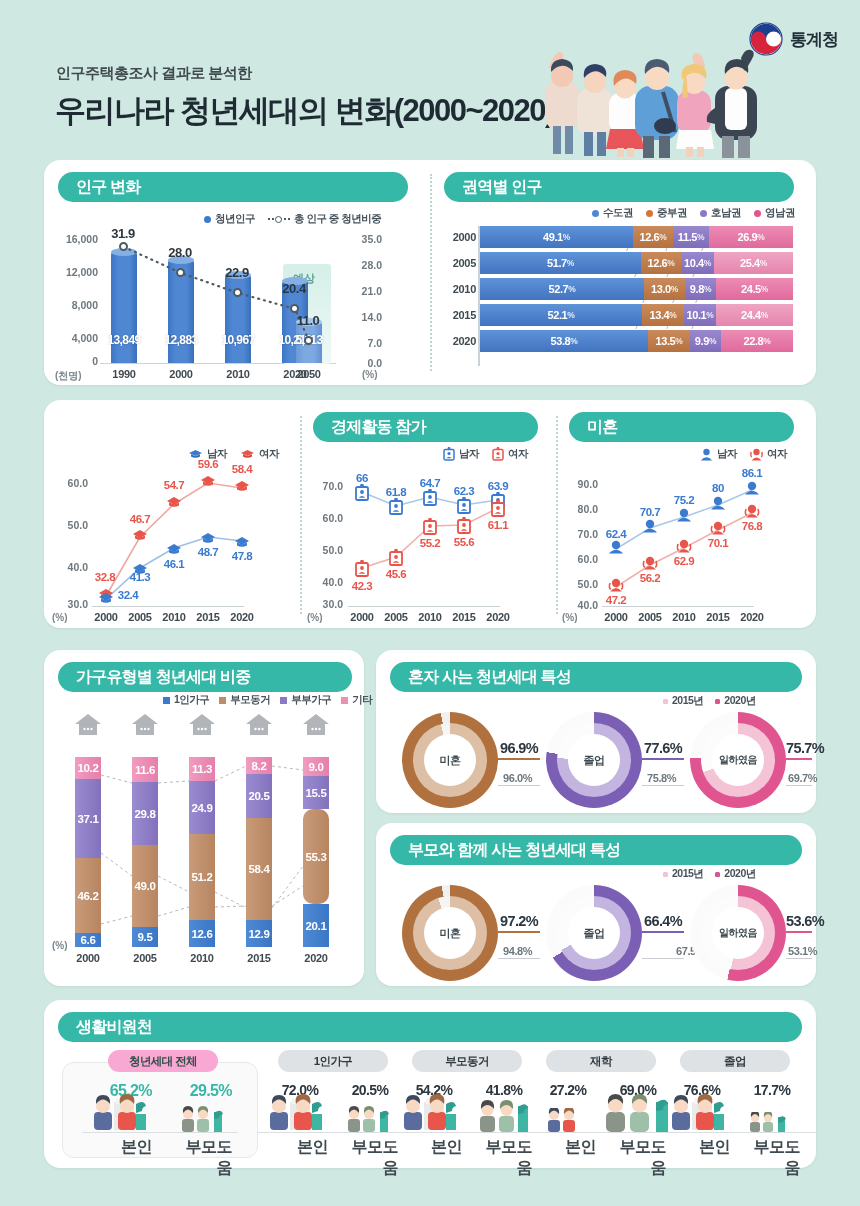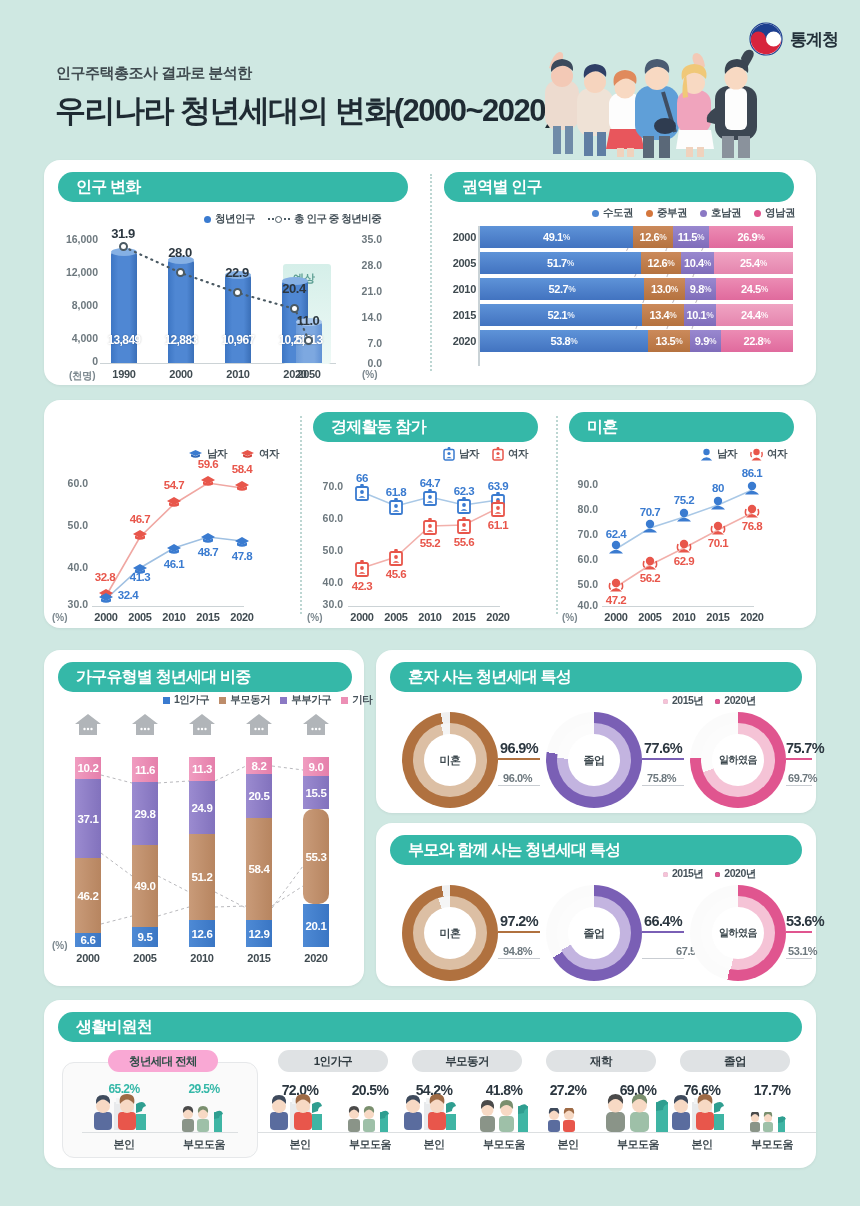--- a/index.html
+++ b/index.html
@@ -84,22 +84,22 @@
   .dval-sm { position:absolute; font-size:11px; font-weight:700; color:#6d787e; letter-spacing:-0.4px;}
   .dline { position:absolute; height:2px; }
   .dline.sm { height:1px; background:#c9cdd2; }
 
   
   .grpill { position:absolute; background:#dfe2e4; border-radius:14px; height:22px;
             display:flex; align-items:center; justify-content:center;
             font-size:11.5px; font-weight:800; color:#2f3a40; letter-spacing:-0.6px;}
   .grpill.mint { background:#f9a8d4; color:#2f4d47; }
   .pctv { position:absolute; font-size:14px; font-weight:900; color:#2c3740; text-align:center; letter-spacing:-0.6px;}
-  .pctv.teal { color:#35b8a8; font-size:12px;}
-  .srclbl { position:absolute; font-size:11px; font-weight:800; color:#3f4a50; text-align:center; letter-spacing:-0.5px;}
+  .pctv.teal { color:#35b8a8; font-size:16px;text-align:right;}
+  .srclbl { position:absolute; font-size:16px; font-weight:800; color:#3f4a50; text-align:right; letter-spacing:-0.5px;}
   .hlbox { position:absolute; background:#fafafa; border:1px solid #e6e8ea; border-radius:12px; }
   .groundline { position:absolute; height:1px; background:#dcdfe1; }
 </style>
 </head>
 <body>
 
 <div class="page">
 
   <div class="header">
     <div class="hdr-sub">인구주택총조사 결과로 분석한</div>
@@ -183,21 +183,21 @@
       </span>
       <span>총 인구 중 청년비중</span>
     </span>
   </div>
 
   <div class="axval" style="left:52px;top:233px;width:46px;">16,000</div>
   <div class="axval" style="left:52px;top:266px;width:46px;">12,000</div>
   <div class="axval" style="left:52px;top:299px;width:46px;">8,000</div>
   <div class="axval" style="left:52px;top:332px;width:46px;">4,000</div>
   <div class="axval" style="left:52px;top:355px;width:46px;">0</div>
-  <div class="axlbl" style="left:69px;top:369px;">(천명)</div>
+  <div class="axlbl" style="left:55px;top:369px;">(천명)</div>
 
   <div class="axval" style="left:340px;top:233px;width:42px;">35.0</div>
   <div class="axval" style="left:340px;top:259px;width:42px;">28.0</div>
   <div class="axval" style="left:340px;top:285px;width:42px;">21.0</div>
   <div class="axval" style="left:340px;top:311px;width:42px;">14.0</div>
   <div class="axval" style="left:340px;top:337px;width:42px;">7.0</div>
   <div class="axval" style="left:340px;top:357px;width:42px;">0.0</div>
   <div class="axlbl" style="left:362px;top:369px;">(%)</div>
 
   <div style="position:absolute;left:100px;top:363px;width:236px;height:1px;background:#ccd3d6;"></div>

